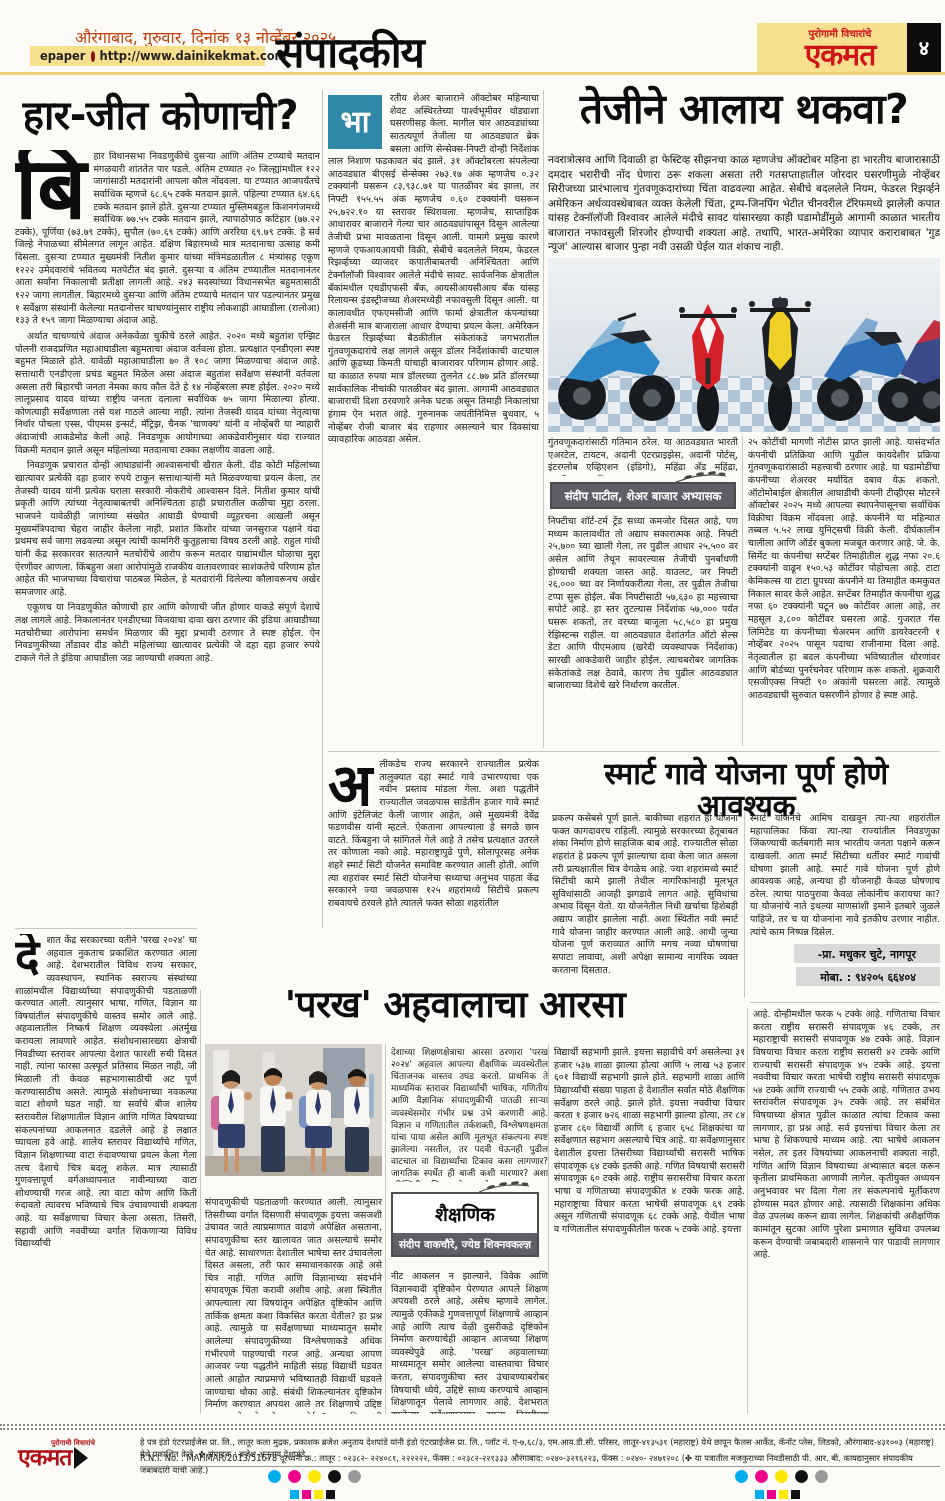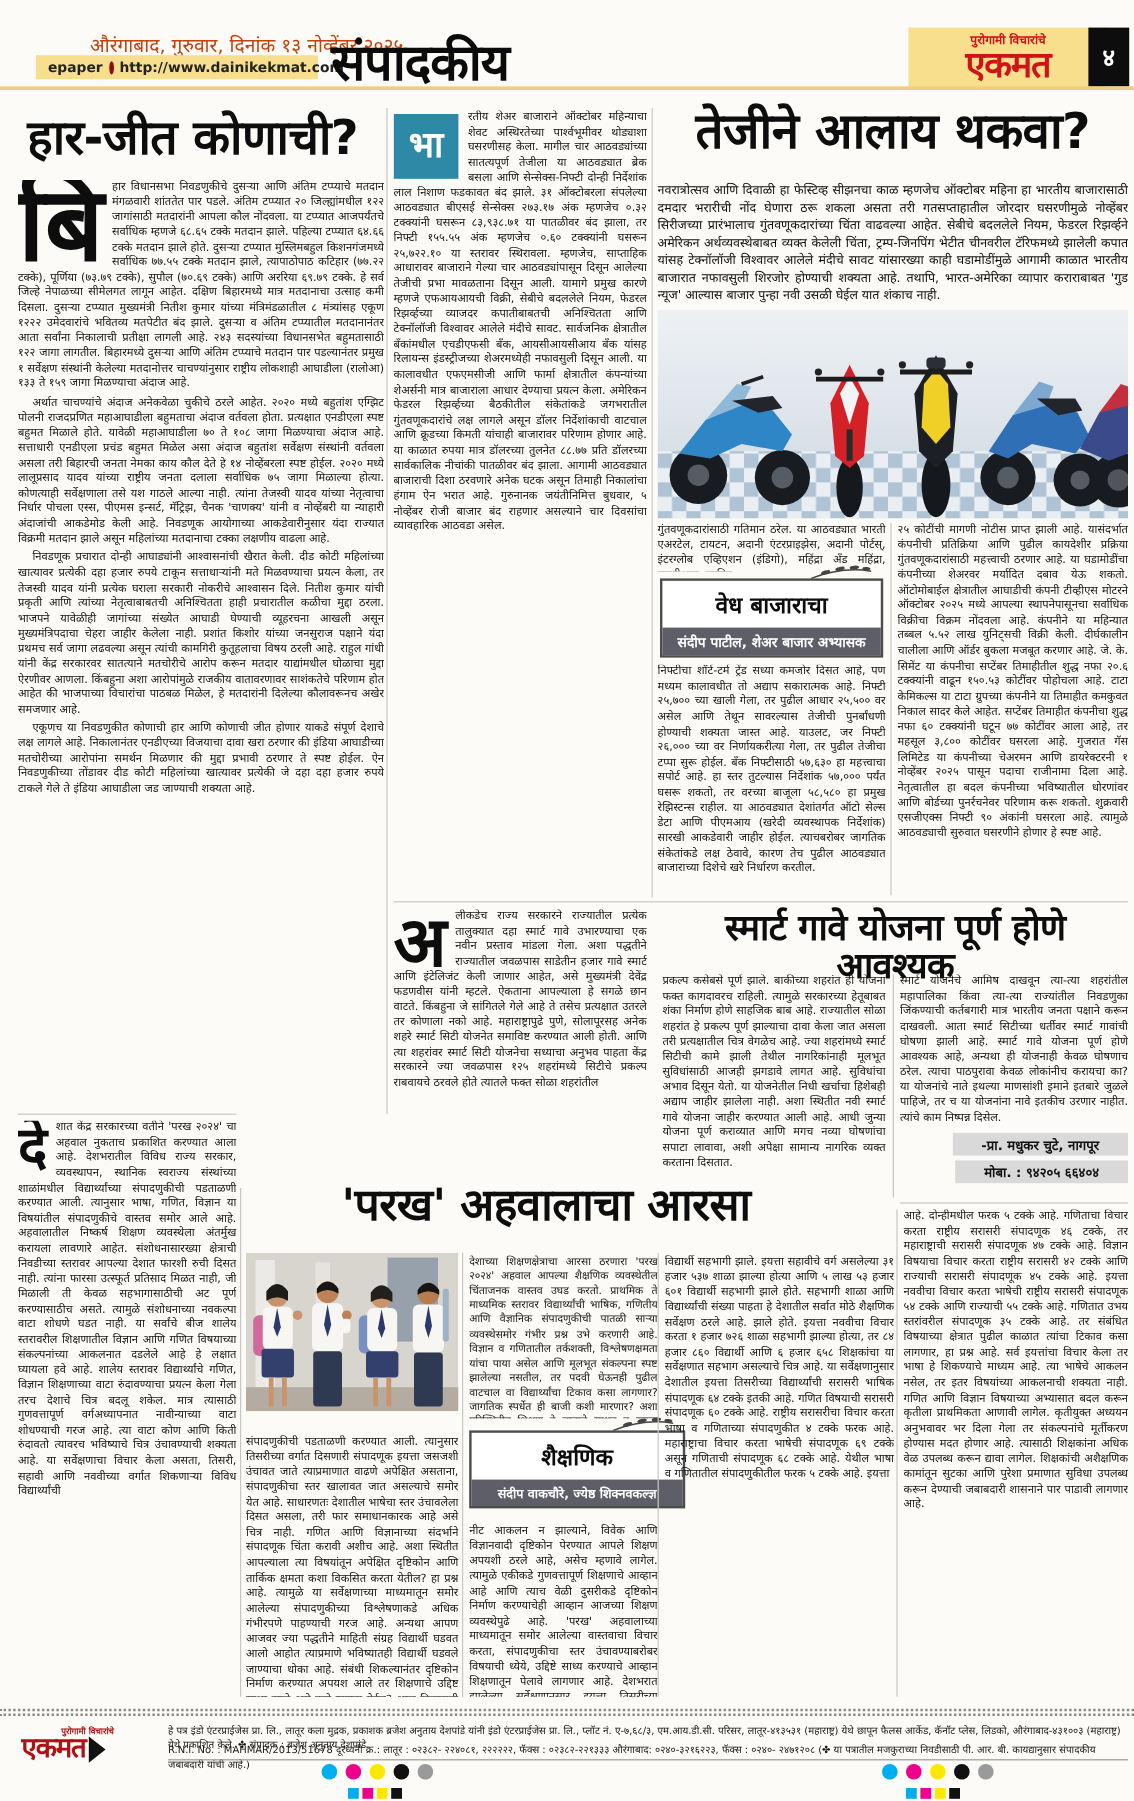--- a/index.html
+++ b/index.html
@@ -148,21 +148,20 @@
   <div class="abs" style="left:548px;top:436px;width:190px;height:312px;">
     <div class="body" style="height:40px;">गुंतवणूकदारांसाठी गतिमान ठरेल. या आठवड्यात भारती एअरटेल, टायटन, अदानी एंटरप्राइझेस, अदानी पोर्टस्, इंटरग्लोब एव्हिएशन (इंडिगो), महिंद्रा अँड महिंद्रा, एसबीआय, ल्युपिन,</div>
     <div class="fbox" style="margin:6px 2px 6px 2px;">
       <svg class="ornament" width="54" height="18" viewBox="0 0 54 18">
         <path d="M2 14 Q28 4 52 8" stroke="#444" fill="none" stroke-width="1.2"></path>
         <ellipse cx="14" cy="9" rx="4" ry="1.6" fill="#444" transform="rotate(-18 14 9)"></ellipse>
         <ellipse cx="26" cy="6" rx="4" ry="1.6" fill="#444" transform="rotate(-12 26 6)"></ellipse>
         <ellipse cx="38" cy="5" rx="4" ry="1.6" fill="#444" transform="rotate(-6 38 5)"></ellipse>
         <ellipse cx="48" cy="6" rx="3.4" ry="1.4" fill="#444" transform="rotate(4 48 6)"></ellipse>
       </svg>
-      <div class="t">वेध बाजाराचा</div>
       <div class="bar">संदीप पाटील, शेअर बाजार अभ्यासक</div>
     </div>
     <div class="body" style="height:182px;">निफ्टीचा शॉर्ट-टर्म ट्रेंड सध्या कमजोर दिसत आहे, पण मध्यम कालावधीत तो अद्याप सकारात्मक आहे. निफ्टी २५,७०० च्या खाली गेला, तर पुढील आधार २५,५०० वर असेल आणि तेथून सावरल्यास तेजीची पुनर्बांधणी होण्याची शक्यता जास्त आहे. याउलट, जर निफ्टी २६,००० च्या वर निर्णायकरीत्या गेला, तर पुढील तेजीचा टप्पा सुरू होईल. बँक निफ्टीसाठी ५७,६३० हा महत्त्वाचा सपोर्ट आहे. हा स्तर तुटल्यास निर्देशांक ५७,००० पर्यंत घसरू शकतो, तर वरच्या बाजूला ५८,५८० हा प्रमुख रेझिस्टन्स राहील. या आठवड्यात देशांतर्गत ऑटो सेल्स डेटा आणि पीएमआय (खरेदी व्यवस्थापक निर्देशांक) सारखी आकडेवारी जाहीर होईल. त्याचबरोबर जागतिक संकेतांकडे लक्ष ठेवावे, कारण तेच पुढील आठवड्यात बाजाराच्या दिशेचे खरे निर्धारण करतील.</div>
   </div>
   <div class="abs vline" style="left:742px;top:436px;height:310px;"></div>
   <div class="abs body" style="left:748px;top:436px;width:192px;height:310px;">२५ कोटींची मागणी नोटीस प्राप्त झाली आहे. यासंदर्भात कंपनीची प्रतिक्रिया आणि पुढील कायदेशीर प्रक्रिया गुंतवणूकदारांसाठी महत्त्वाची ठरणार आहे. या घडामोडींचा कंपनीच्या शेअरवर मर्यादित दबाव येऊ शकतो. ऑटोमोबाईल क्षेत्रातील आघाडीची कंपनी टीव्हीएस मोटरने ऑक्टोबर २०२५ मध्ये आपल्या स्थापनेपासूनचा सर्वाधिक विक्रीचा विक्रम नोंदवला आहे. कंपनीने या महिन्यात तब्बल ५.५२ लाख युनिट्सची विक्री केली. दीर्घकालीन चालीला आणि ऑर्डर बुकला मजबूत करणार आहे. जे. के. सिमेंट या कंपनीचा सप्टेंबर तिमाहीतील शुद्ध नफा २०.६ टक्क्यांनी वाढून १५०.५३ कोटींवर पोहोचला आहे. टाटा केमिकल्स या टाटा ग्रुपच्या कंपनीने या तिमाहीत कमकुवत निकाल सादर केले आहेत. सप्टेंबर तिमाहीत कंपनीचा शुद्ध नफा ६० टक्क्यांनी घटून ७७ कोटींवर आला आहे, तर महसूल ३,८०० कोटींवर घसरला आहे. गुजरात गॅस लिमिटेड या कंपनीच्या चेअरमन आणि डायरेक्टरनी १ नोव्हेंबर २०२५ पासून पदाचा राजीनामा दिला आहे. नेतृत्वातील हा बदल कंपनीच्या भविष्यातील धोरणांवर आणि बोर्डच्या पुनर्रचनेवर परिणाम करू शकतो. शुक्रवारी एसजीएक्स निफ्टी ९० अंकांनी घसरला आहे. त्यामुळे आठवड्याची सुरुवात घसरणीने होणार हे स्पष्ट आहे.</div>
 
   <div class="abs hline" style="left:328px;top:751px;width:612px;"></div>
 
   <div class="abs body" style="left:328px;top:758px;width:211px;height:228px;">
@@ -235,21 +234,21 @@
         <rect x="140" y="83" width="24" height="45" rx="3" fill="#2e3a52"></rect>
         <rect x="164" y="30" width="5" height="44" rx="2" fill="#9db3c8"></rect>
       </g>
     </svg>
   </div>
   <div class="abs caption" style="left:205px;top:1180px;width:177px;height:14px;"></div>
 
   <div class="abs vline" style="left:385px;top:1044px;height:370px;"></div>
   <div class="abs body" style="left:391px;top:1046px;width:157px;height:136px;font-size:8.9px;">देशाच्या शिक्षणक्षेत्राचा आरसा ठरणारा 'परख २०२४' अहवाल आपल्या शैक्षणिक व्यवस्थेतील चिंताजनक वास्तव उघड करतो. प्राथमिक ते माध्यमिक स्तरावर विद्यार्थ्यांची भाषिक, गणितीय आणि वैज्ञानिक संपादणुकीची पातळी साऱ्या व्यवस्थेसमोर गंभीर प्रश्न उभे करणारी आहे. विज्ञान व गणितातील तर्कशक्ती, विश्लेषणक्षमता यांचा पाया असेल आणि मूलभूत संकल्पना स्पष्ट झालेल्या नसतील, तर पदवी घेऊनही पुढील वाटचाल वा विद्यार्थ्यांचा टिकाव कसा लागणार? जागतिक स्पर्धेत ही बाजी कशी मारणार? अशा परिस्थितीत शिक्षण हे ज्ञानाचे साधन न राहता केवळ माहिती मिळवण्याचे माध्यम बनते. त्यामुळे शिक्षणाच्या गुणवत्तेसोबरच 'दृष्टिकोन घडवणारे शिक्षण' ही आजच्या काळाची अत्यावश्यक गरज आहे.</div>
 
-  <div class="abs" style="left:391px;top:1192px;width:180px;">
+  <div class="abs" style="left:391px;top:1192px;width:148px;">
     <div class="fbox">
       <svg class="ornament" width="54" height="18" viewBox="0 0 54 18">
         <path d="M2 14 Q28 4 52 8" stroke="#444" fill="none" stroke-width="1.2"></path>
         <ellipse cx="14" cy="9" rx="4" ry="1.6" fill="#444" transform="rotate(-18 14 9)"></ellipse>
         <ellipse cx="26" cy="6" rx="4" ry="1.6" fill="#444" transform="rotate(-12 26 6)"></ellipse>
         <ellipse cx="38" cy="5" rx="4" ry="1.6" fill="#444" transform="rotate(-6 38 5)"></ellipse>
         <ellipse cx="48" cy="6" rx="3.4" ry="1.4" fill="#444" transform="rotate(4 48 6)"></ellipse>
       </svg>
       <div class="t">शैक्षणिक</div>
       <div class="bar" style="font-size:10.5px;">संदीप वाकचौरे, ज्येष्ठ शिक्नवकल्ज्ञ</div>

